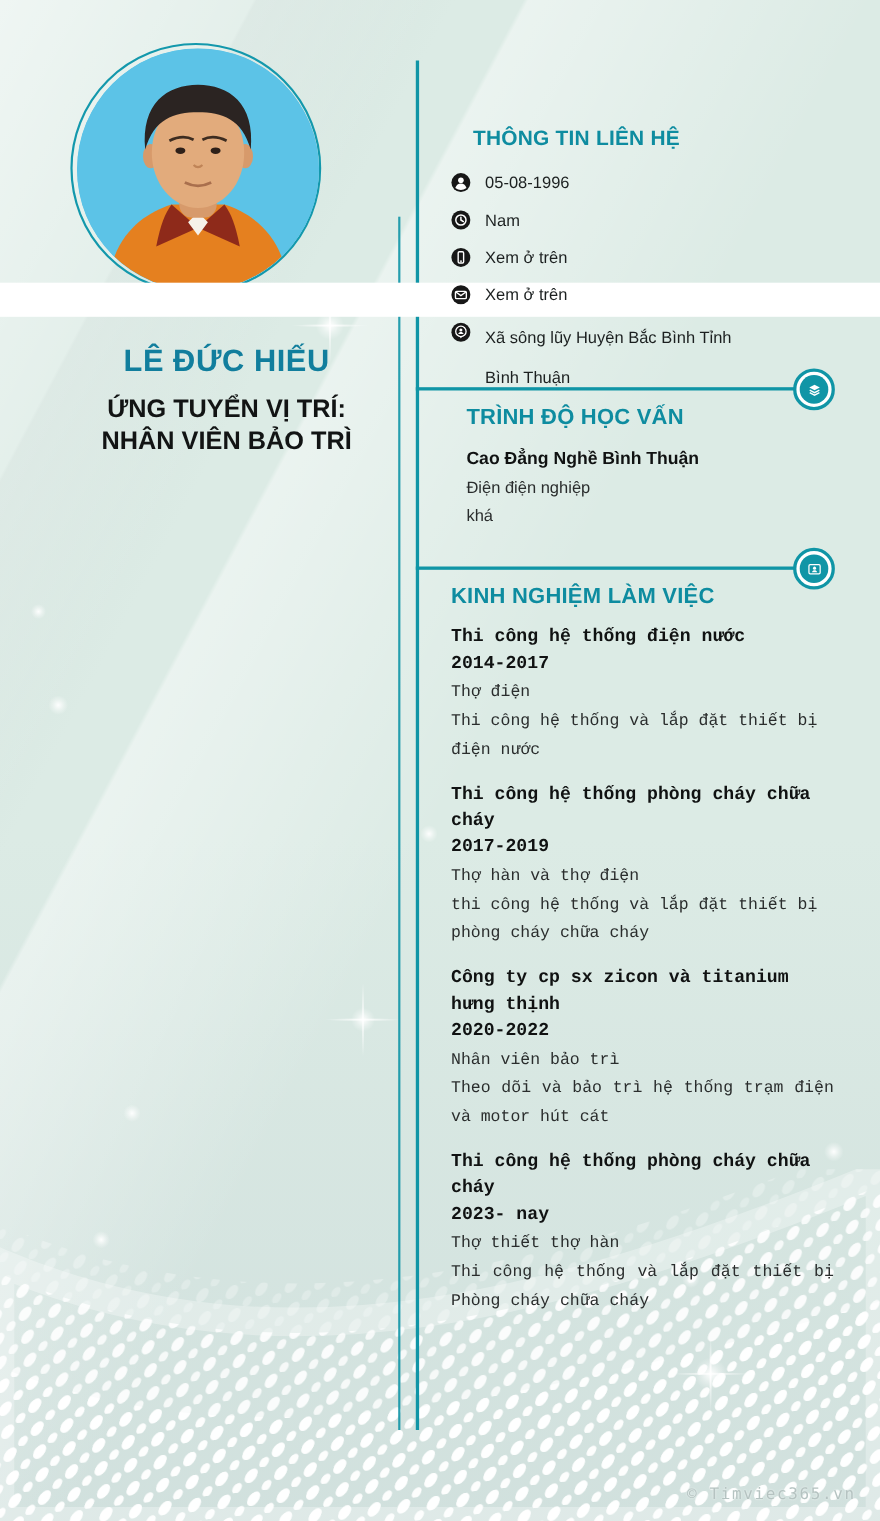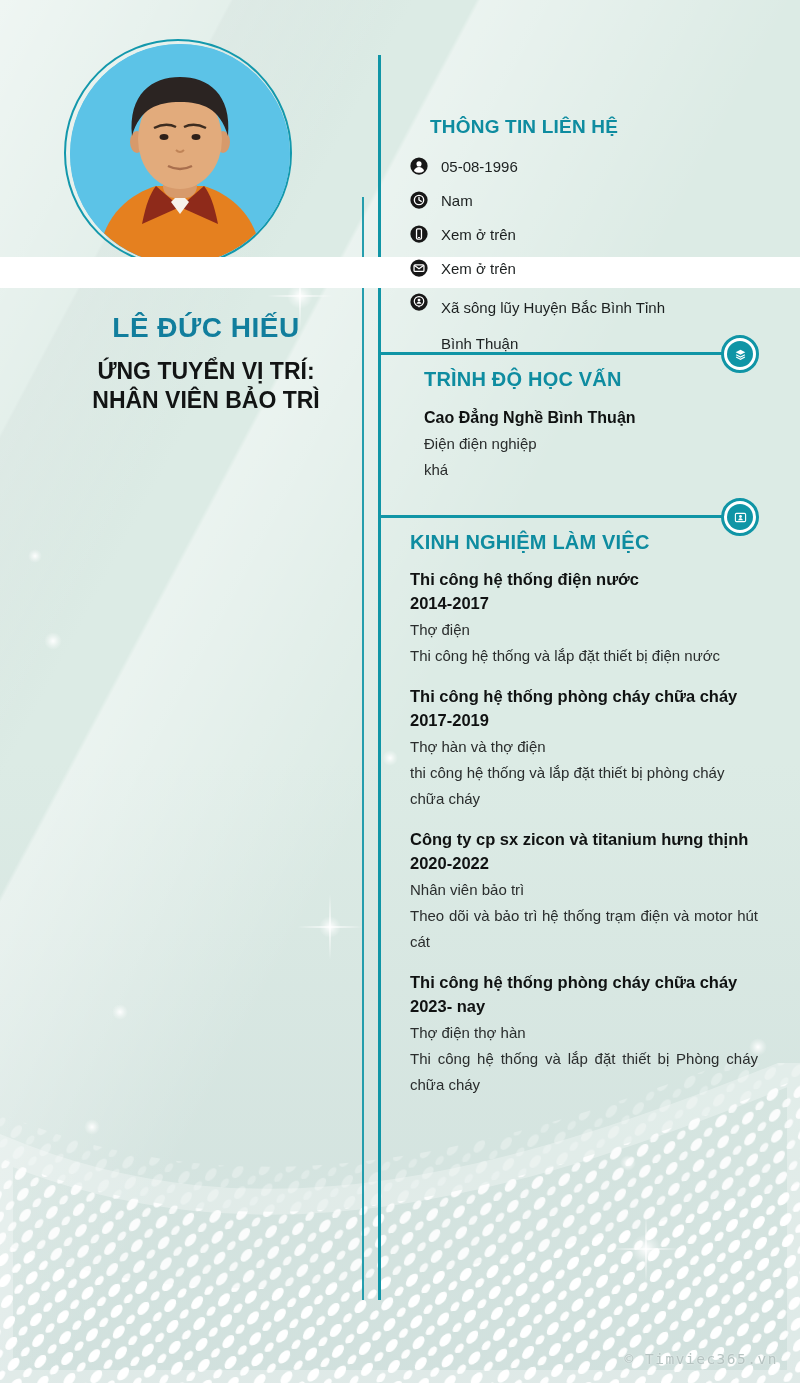--- a/index.html
+++ b/index.html
@@ -63,21 +63,21 @@
       display:flex;align-items:center;justify-content:center;}
   .sec-icon .inner{width:26px;height:26px;border-radius:50%;background:#1095a6;
       display:flex;align-items:center;justify-content:center;}
   .i-edu{top:335px;} .i-exp{top:498px;}
   
   .education{top:368px;margin-left:14px;}
   .edu-school{margin-top:14px;font-size:16px;font-weight:bold;color:#101212;line-height:26px;}
   .edu-line{font-size:15px;line-height:26px;color:#2a2d2d;}
   
   .experience{top:531px;}
-  .jobs{margin-top:13px;}
+  .jobs{margin-top:13px;font-family:Liberation Mono, monospace;}
   .job + .job{margin-top:15px;}
   .j-company,.j-period{font-size:16.5px;font-weight:bold;line-height:24px;color:#101212;}
   .j-role,.j-desc{font-size:15px;line-height:26px;color:#2a2d2d;}
   .j-role{margin-top:2px;}
   .job:nth-of-type(3) .j-desc,.job:nth-of-type(4) .j-desc{text-align:justify;}
   
   .watermark{position:absolute;right:22px;top:1351px;z-index:4;
       font-family:"DejaVu Sans Mono",monospace;font-size:14.5px;letter-spacing:1.5px;
       color:#b5c3c1;text-shadow:0 0 2px rgba(255,255,255,.8);}
 </style>
@@ -258,21 +258,21 @@
       </div>
       <div class="job">
         <div class="j-company">Công ty cp sx zicon và titanium hưng thịnh</div>
         <div class="j-period">2020-2022</div>
         <div class="j-role">Nhân viên bảo trì</div>
         <div class="j-desc">Theo dõi và bảo trì hệ thống trạm điện và motor hút cát</div>
       </div>
       <div class="job">
         <div class="j-company">Thi công hệ thống phòng cháy chữa cháy</div>
         <div class="j-period">2023- nay</div>
-        <div class="j-role">Thợ điện thợ hàn</div>
+        <div class="j-role">Thợ thiết thợ hàn</div>
         <div class="j-desc">Thi công hệ thống và lắp đặt thiết bị Phòng cháy chữa cháy</div>
       </div>
     </div>
   </div>
 
   <div class="watermark">© Timviec365.vn</div>
 
 </div>
 
 </body></html>

